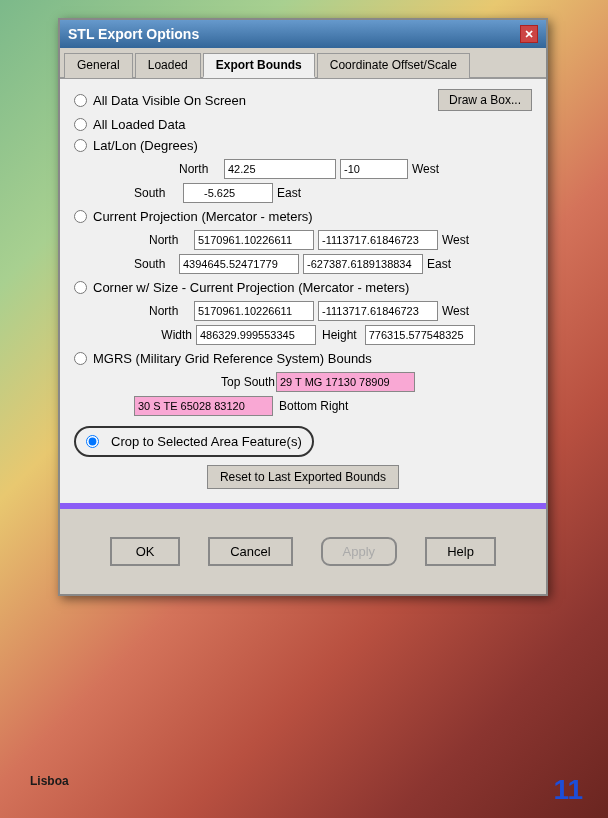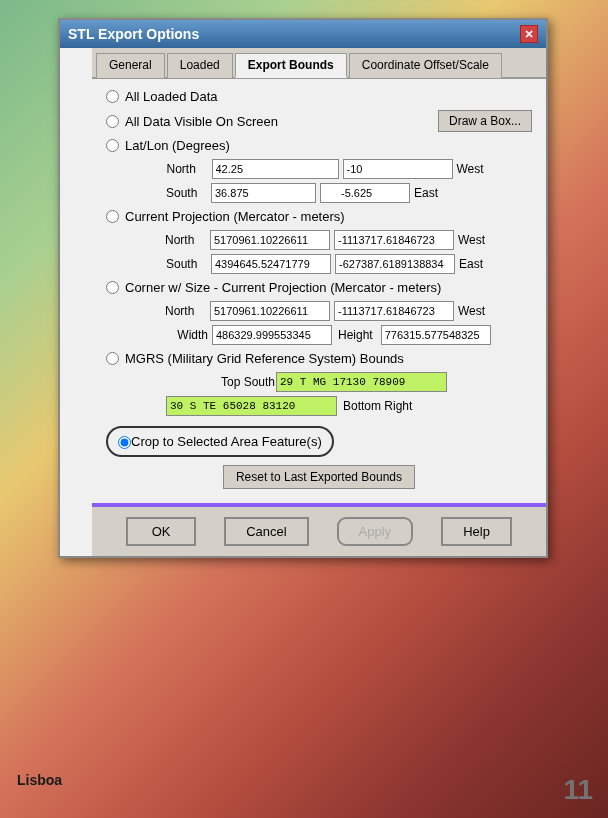--- a/index.html
+++ b/index.html
@@ -15,33 +15,33 @@
     .map-bg {
       position: absolute;
       inset: 0;
       background: linear-gradient(135deg, #7cb98a 0%, #a8d090 20%, #e8c870 35%, #d4735a 55%, #b85040 70%, #8b3530 85%, #6a2520 100%);
       z-index: 0;
     }
 
     .map-number {
       position: absolute;
       bottom: 12px;
-      right: 15px;
-      color: #737373;
+      right: 25px;
+      color: #1d4ed8;
       font-size: 28px;
       font-weight: bold;
       z-index: 1;
     }
 
     .map-label {
       position: absolute;
       bottom: 30px;
-      left: 17px;
+      left: 30px;
       color: #1a1a1a;
-      font-size: 14px;
+      font-size: 12px;
       font-weight: bold;
       z-index: 1;
     }
 
     .dialog {
       position: absolute;
       top: 18px;
       left: 58px;
       width: 490px;
       background: #f0f0f0;
@@ -70,21 +70,20 @@
       font-size: 11px;
       cursor: pointer;
       display: flex;
       align-items: center;
       justify-content: center;
       font-weight: bold;
     }
 
     .dialog-body {
       padding: 0;
-      margin-left: 32px;
     }
 
     .tabs {
       display: flex;
       border-bottom: 2px solid #999;
       background: #d4d0c8;
       padding-top: 4px;
       padding-left: 4px;
     }
 
@@ -161,59 +160,59 @@
       margin-bottom: 4px;
     }
 
     .size-label {
       font-size: 12px;
       margin-right: 4px;
     }
 
     .mgrs-input {
       border: 1px solid #888;
-      background: #bef264;
+      background: #f9a8d4;
       height: 20px;
       font-size: 11px;
       padding: 1px 3px;
-      width: 171px;
-      font-family: Liberation Mono, monospace;
+      width: 139px;
     }
 
     .bottom-right-row {
       display: flex;
       align-items: center;
       margin-bottom: 4px;
     }
 
     .crop-area {
       border: 2px solid #333;
       border-radius: 20px;
       padding: 6px 10px;
       display: inline-flex;
-      align-items: flex-end;
+      align-items: center;
       margin: 6px 0 8px 0;
+      gap: 12px;
     }
 
     .reset-btn {
       padding: 4px 12px;
       background: #d4d0c8;
       border: 1px solid #888;
       cursor: pointer;
       font-size: 12px;
       display: block;
       margin: 0 auto;
     }
 
     .dialog-footer {
       display: flex;
       justify-content: center;
       gap: 28px;
-      padding: 10px;
-      border-top: 4px solid #8b5cf6;
+      padding: 28px;
+      border-top: 6px solid #8b5cf6;
       background: #d4d0c8;
     }
 
     .footer-btn {
       padding: 5px 20px;
       background: #d4d0c8;
       border: 2px solid #888;
       cursor: pointer;
       font-size: 13px;
       min-width: 70px;
@@ -261,49 +260,48 @@
       <div class="tab">
         <span>Coordinate Offset/Scale</span>
       </div>
     </div>
 
     <div class="content">
 
       
       <div class="radio-row">
         <input type="radio" name="bounds" style="">
-        <span>All Loaded Data</span>
-      </div>
-
-      
-      <div class="radio-row">
-        <input type="radio" name="bounds" style="">
         <span>All Data Visible On Screen</span>
         <div class="spacer"></div>
         <button class="draw-box-btn">Draw a Box...</button>
       </div>
 
       
       <div class="radio-row">
         <input type="radio" name="bounds" style="">
+        <span>All Loaded Data</span>
+      </div>
+
+      
+      <div class="radio-row">
+        <input type="radio" name="bounds" style="">
         <span>Lat/Lon (Degrees)</span>
       </div>
 
       
       <div class="coord-row indent">
         <span class="coord-label">North</span>
-        <input class="coord-input" style="width: 127px;" type="text" value="42.25">
-        <input class="coord-input" style="width: 110px; margin-left: 4px;" type="text" value="-10">
+        <input class="coord-input" style="width: 112px;" type="text" value="42.25">
+        <input class="coord-input" style="width: 68px; margin-left: 4px;" type="text" value="-10">
         <span class="coord-label right-label">West</span>
       </div>
 
       
       <div class="coord-row" style="padding-left: 60px;">
         <span class="coord-label">South</span>
-        <input class="coord-input" style="width: 105px;" type="text" value="36.875">
         <input class="coord-input" style="width: 90px; margin-left: 4px; padding-left: 20px;" type="text" value="-5.625">
         <span class="coord-label right-label">East</span>
       </div>
 
       <div style="margin: 6px 0;"></div>
 
       
       <div class="radio-row">
         <input type="radio" name="bounds" style="">
         <span>Current Projection (Mercator - meters)</span>

